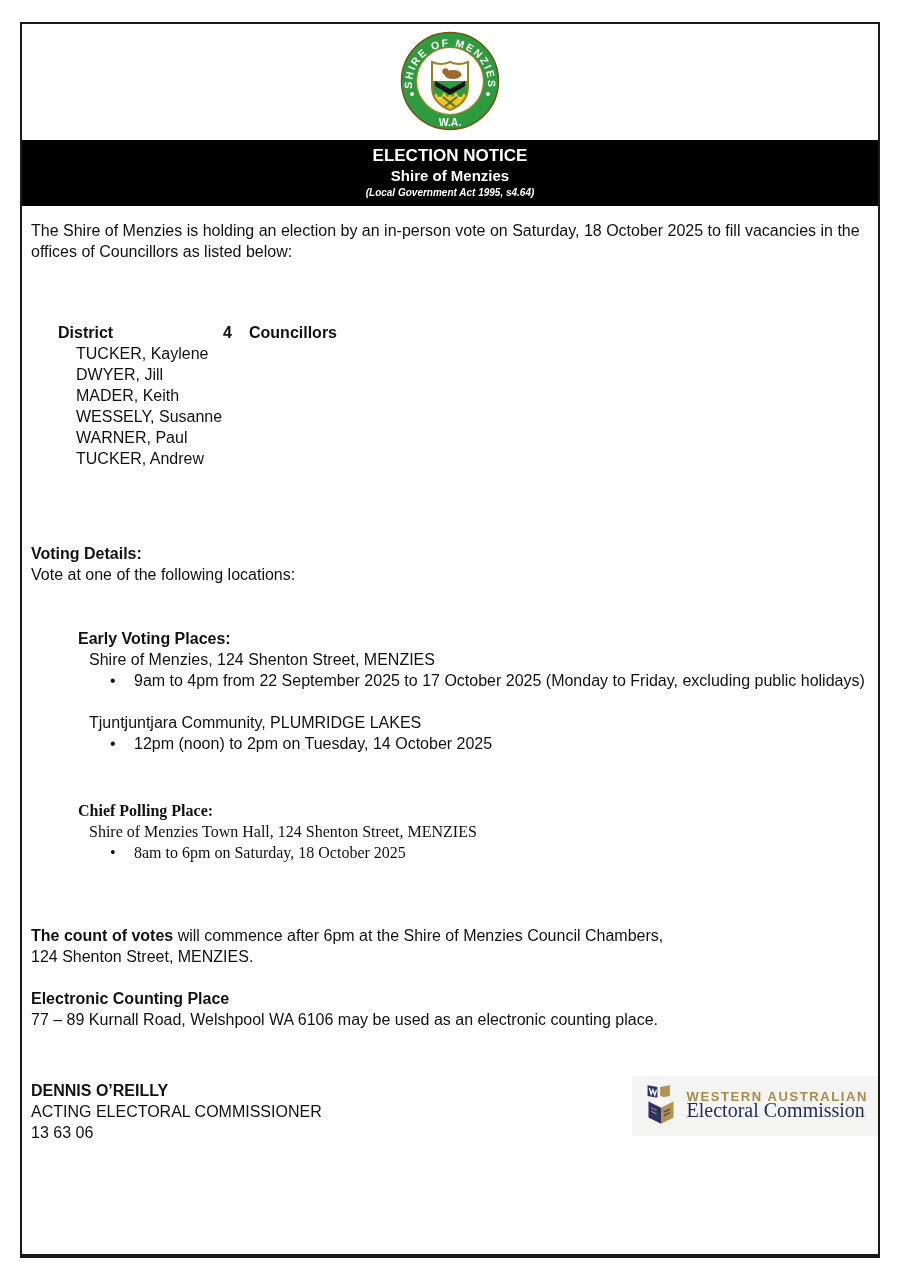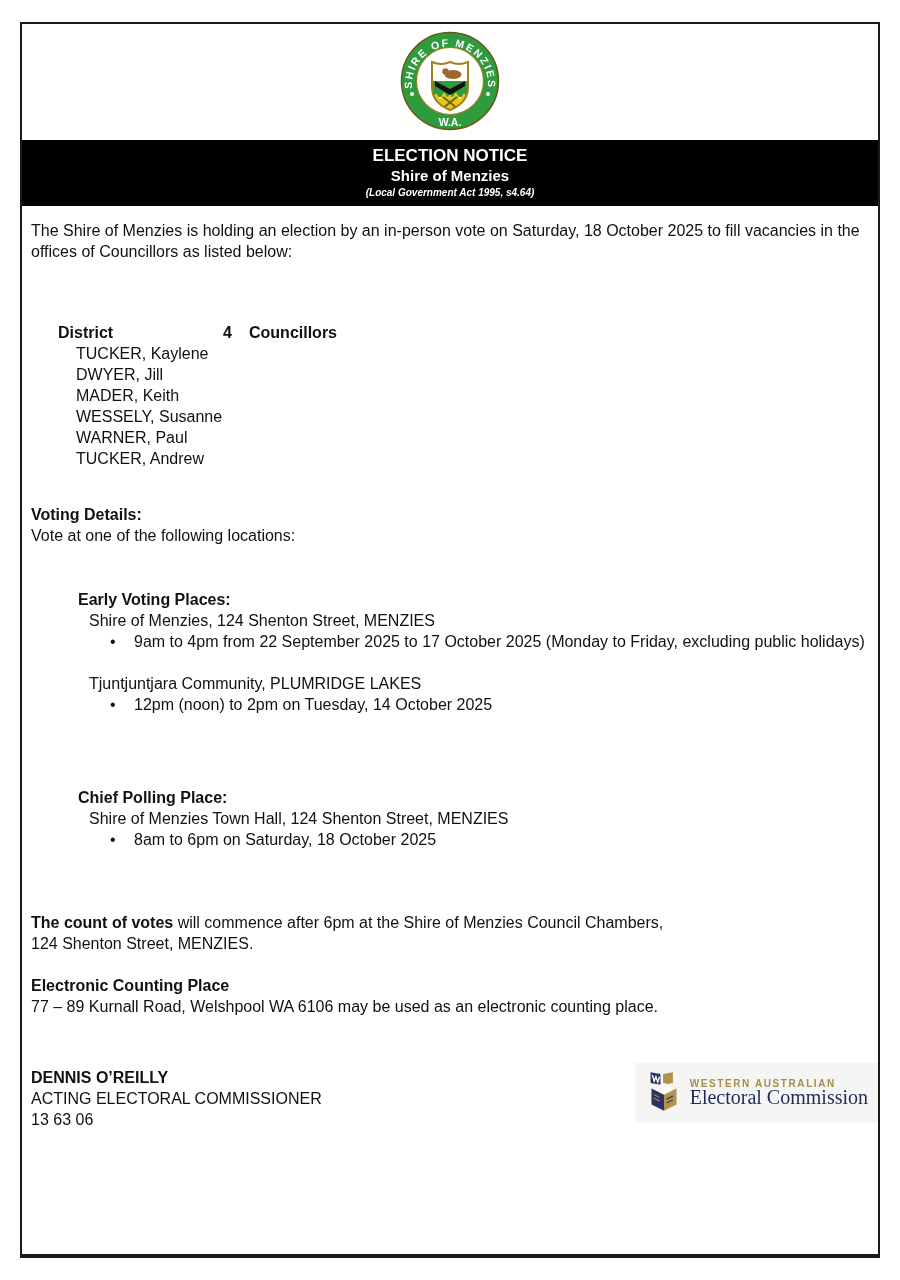--- a/index.html
+++ b/index.html
@@ -18,42 +18,42 @@
   .nh-line2{font-size:17px;font-weight:bold;line-height:20px;}
   .nh-line3{font-size:15px;font-weight:bold;line-height:19px;}
   .nh-line4{font-size:10px;font-weight:bold;font-style:italic;line-height:16px;}
   .content{padding:0 9px;font-size:16px;line-height:21px;}
   .intro{margin:14px 0 0 0;}
   .district-section{margin:60px 0 0 27px;}
   .district-heading{font-weight:bold;}
   .district-heading .d-label{display:inline-block;width:165px;}
   .district-heading .d-count{display:inline-block;width:26px;}
   .candidates{margin-left:18px;}
-  .voting-heading{margin-top:35px;font-weight:bold;}
+  .voting-heading{margin-top:74px;font-weight:bold;}
   .place-block{margin-left:47px;}
   .early-block{margin-top:43px;}
-  .chief-block{margin-top:72px;}
+  .chief-block{margin-top:46px;font-family:Liberation Serif, serif;}
   .place-heading{font-weight:bold;}
   .place-name{margin-left:11px;}
   .bullet-row{margin-left:32px;display:flex;}
   .bullet-glyph{width:24px;flex:0 0 24px;}
   .bullet-glyph::before{content:"\2022";}
   .bullet-text{flex:1;}
   .loc-gap{margin-top:21px;}
   .count-para{margin-top:62px;}
   .bold{font-weight:bold;}
   .electronic-block{margin-top:21px;}
   .signature-row{margin-top:50px;display:flex;justify-content:space-between;align-items:flex-start;}
   .signature .sig-name{font-weight:bold;}
   .waec-logo{
     display:flex;align-items:center;gap:9px;background:#f5f5f3;
     padding:7px 10px 9px 12px;margin-right:-9px;margin-top:-4px;
   }
   .waec-text .waec-line1{
-    font-size:10px;letter-spacing:1.6px;color:#a98a4a;font-weight:bold;line-height:11px;
+    font-size:13px;letter-spacing:1.6px;color:#a98a4a;font-weight:bold;line-height:11px;
   }
   .waec-text .waec-line2{
     font-family:"Liberation Serif",serif;font-size:20px;color:#1f2a5a;line-height:17px;
   }
 </style>
 </head>
 <body>
 
 <div class="page-border">
 

